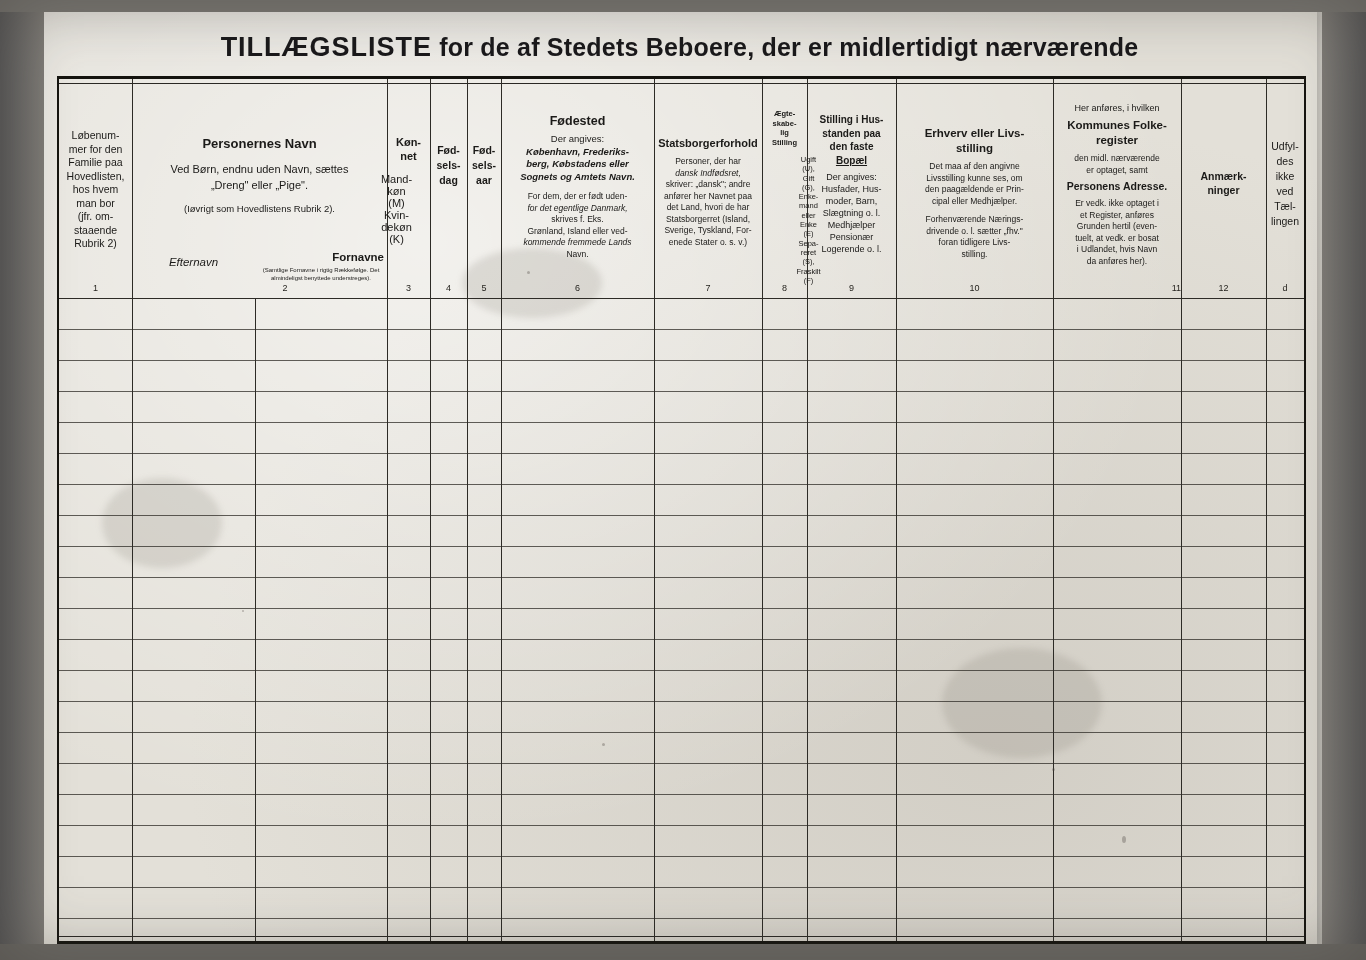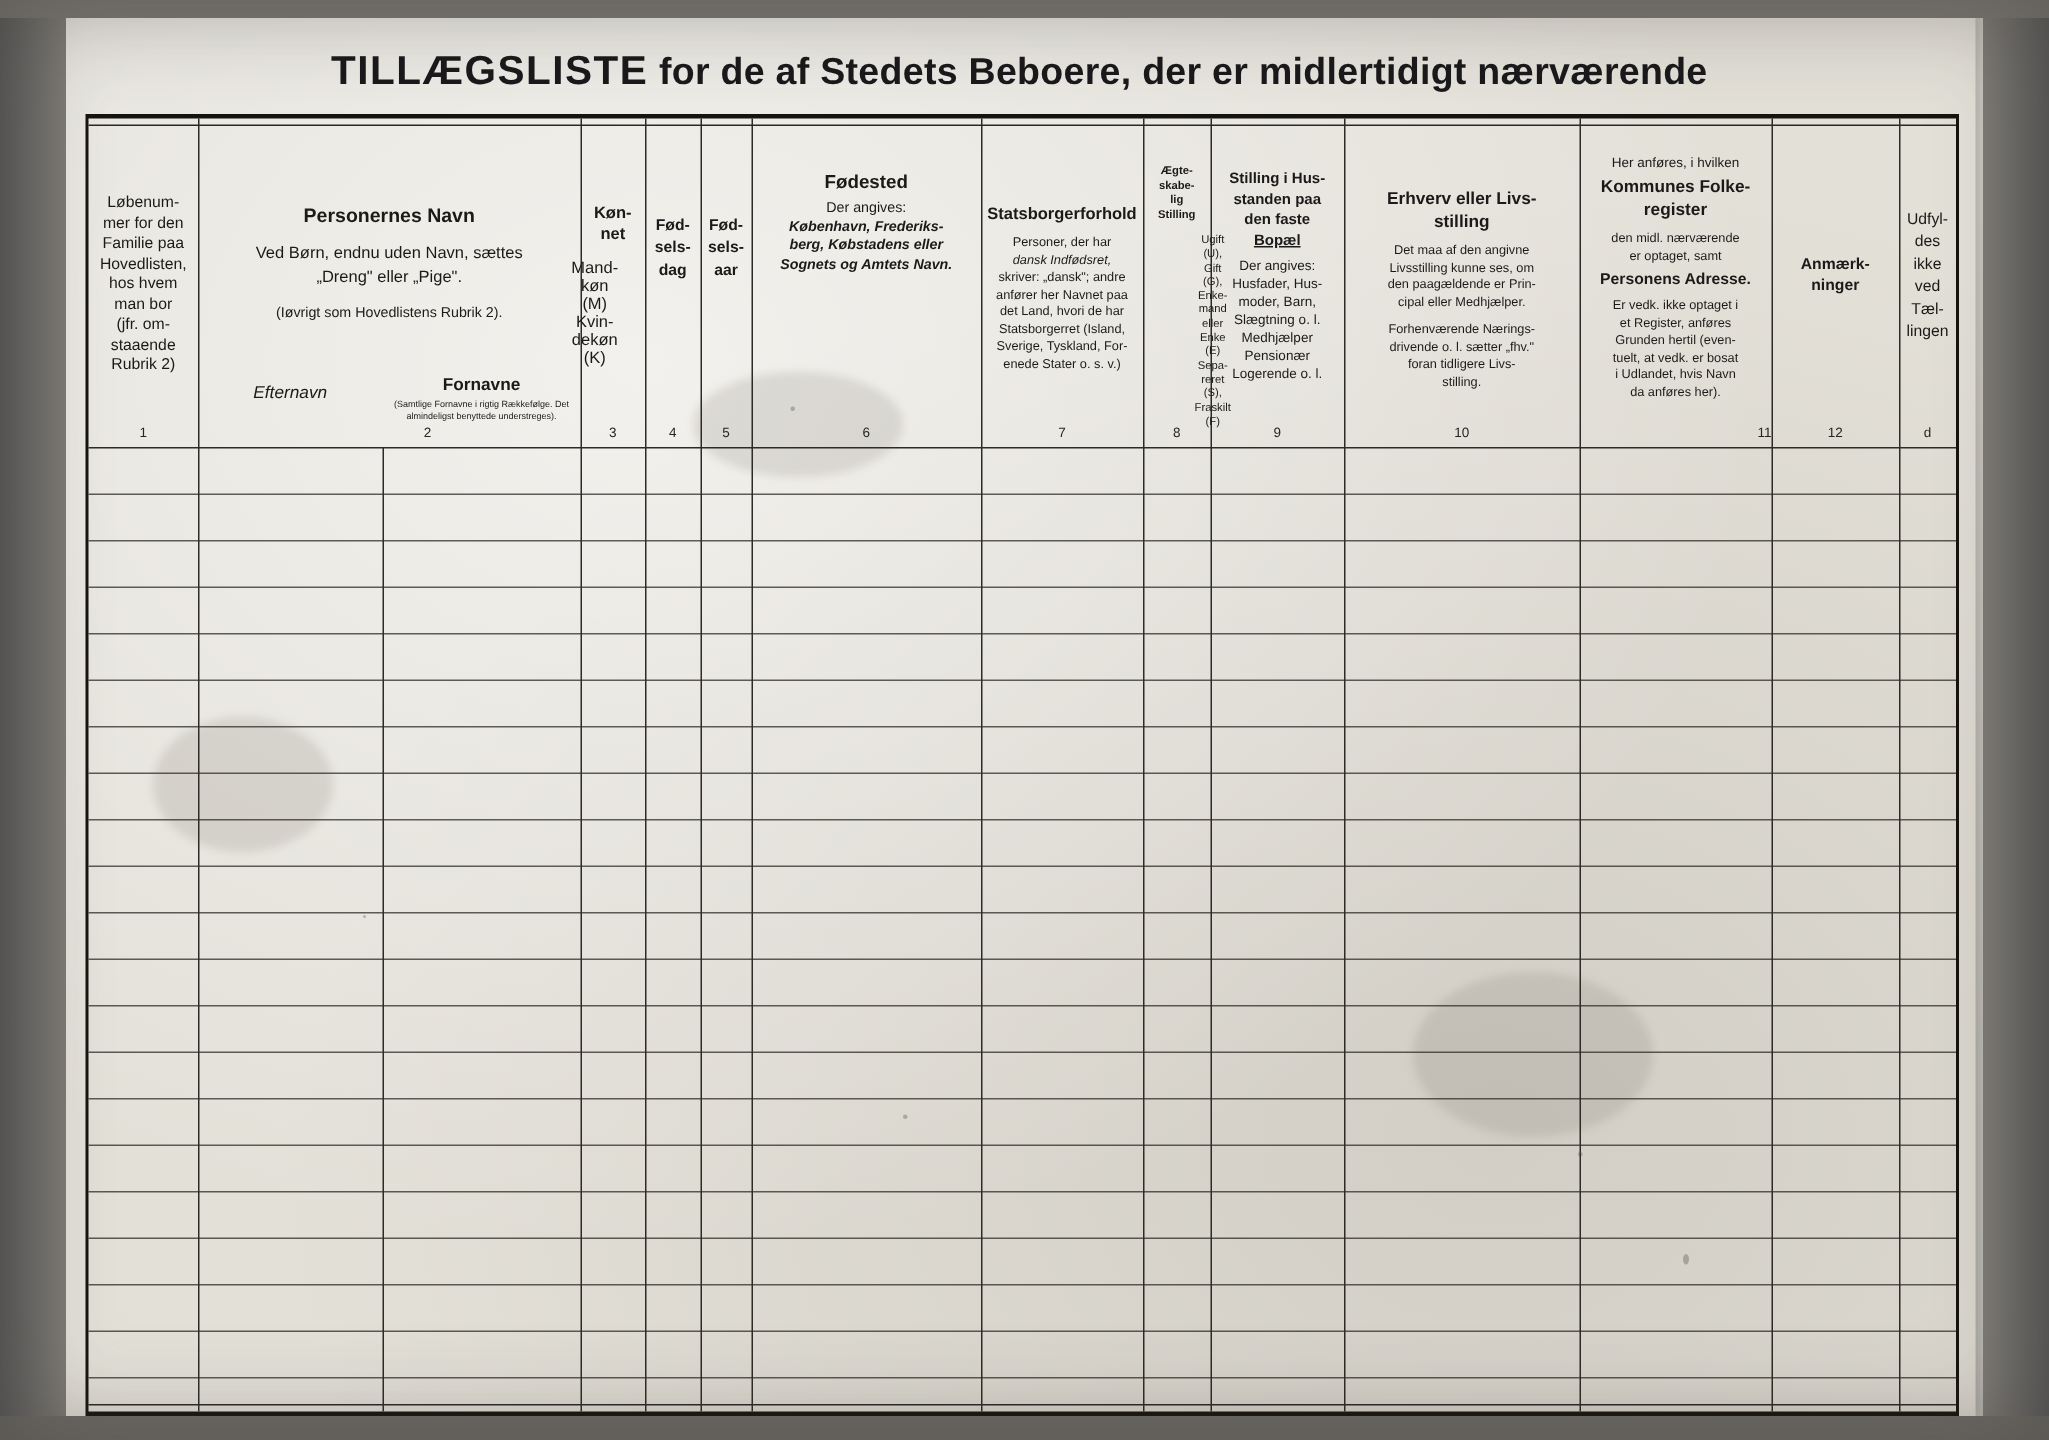--- a/index.html
+++ b/index.html
@@ -217,21 +217,21 @@
       <div class="hcell" style="left:73px; top:80px; width:255px; font-size:11px; line-height:16px;text-align:center;">
         <span class="t"><span>Ved Børn, endnu uden Navn, sættes</span></span>
         <span class="t">„Dreng" eller „Pige".</span>
       </div>
       <div class="hcell" style="left:73px; top:122px; width:255px; font-size:9.5px;">
         <span class="t">(Iøvrigt som Hovedlistens Rubrik 2).</span>
       </div>
       <div class="hcell" style="left:73px; top:175px; width:123px; font-size:11.5px;font-style:italic;">
         <span class="t">Efternavn</span>
       </div>
-      <div class="hcell b" style="left:196px; top:170px; width:132px; font-size:11.5px;">
+      <div class="hcell b" style="left:196px; top:170px; width:132px; font-size:11.5px;text-align:right;">
         <span class="t">Fornavne</span>
       </div>
       <div class="hcell" style="left:196px; top:186px; width:132px; font-size:6px; line-height:7.5px;">
         <span class="t">(Samtlige Fornavne i rigtig Rækkefølge.  Det almindeligst benyttede understreges).</span>
       </div>
 
       <div class="hcell b" style="left:328px; top:54px; width:43px; font-size:11px; line-height:14px;">
         <span class="t">Køn-</span>
         <span class="t">net</span>
       </div>
@@ -257,20 +257,28 @@
       </div>
 
       <div class="hcell b" style="left:442px; top:33px; width:153px; font-size:12.5px;">
         <span class="t">Fødested</span>
       </div>
       <div class="hcell" style="left:442px; top:52px; width:153px; font-size:9.5px; line-height:12.5px;">
         <span class="t">Der angives:</span>
         <span class="t i b">København, Frederiks-</span>
         <span class="t i b">berg, Købstadens eller</span>
         <span class="t i b">Sognets og Amtets Navn.</span>
+      </div>
+      <div class="hcell" style="left:442px; top:110px; width:153px; font-size:8.5px; line-height:11.5px;">
+        <span class="t">For dem, der er født uden-</span>
+        <span class="t i">for det egentlige Danmark,</span>
+        <span class="t">skrives f. Eks.</span>
+        <span class="t">Grønland, Island eller ved-</span>
+        <span class="t i">kommende fremmede Lands</span>
+        <span class="t">Navn.</span>
       </div>
 
       <div class="hcell b" style="left:595px; top:56px; width:108px; font-size:11px;">
         <span class="t">Statsborgerforhold</span>
       </div>
       <div class="hcell" style="left:595px; top:75px; width:108px; font-size:8.5px; line-height:11.5px;">
         <span class="t">Personer, der har</span>
         <span class="t i">dansk Indfødsret,</span>
         <span class="t">skriver: „dansk"; andre</span>
         <span class="t">anfører her Navnet paa</span>

